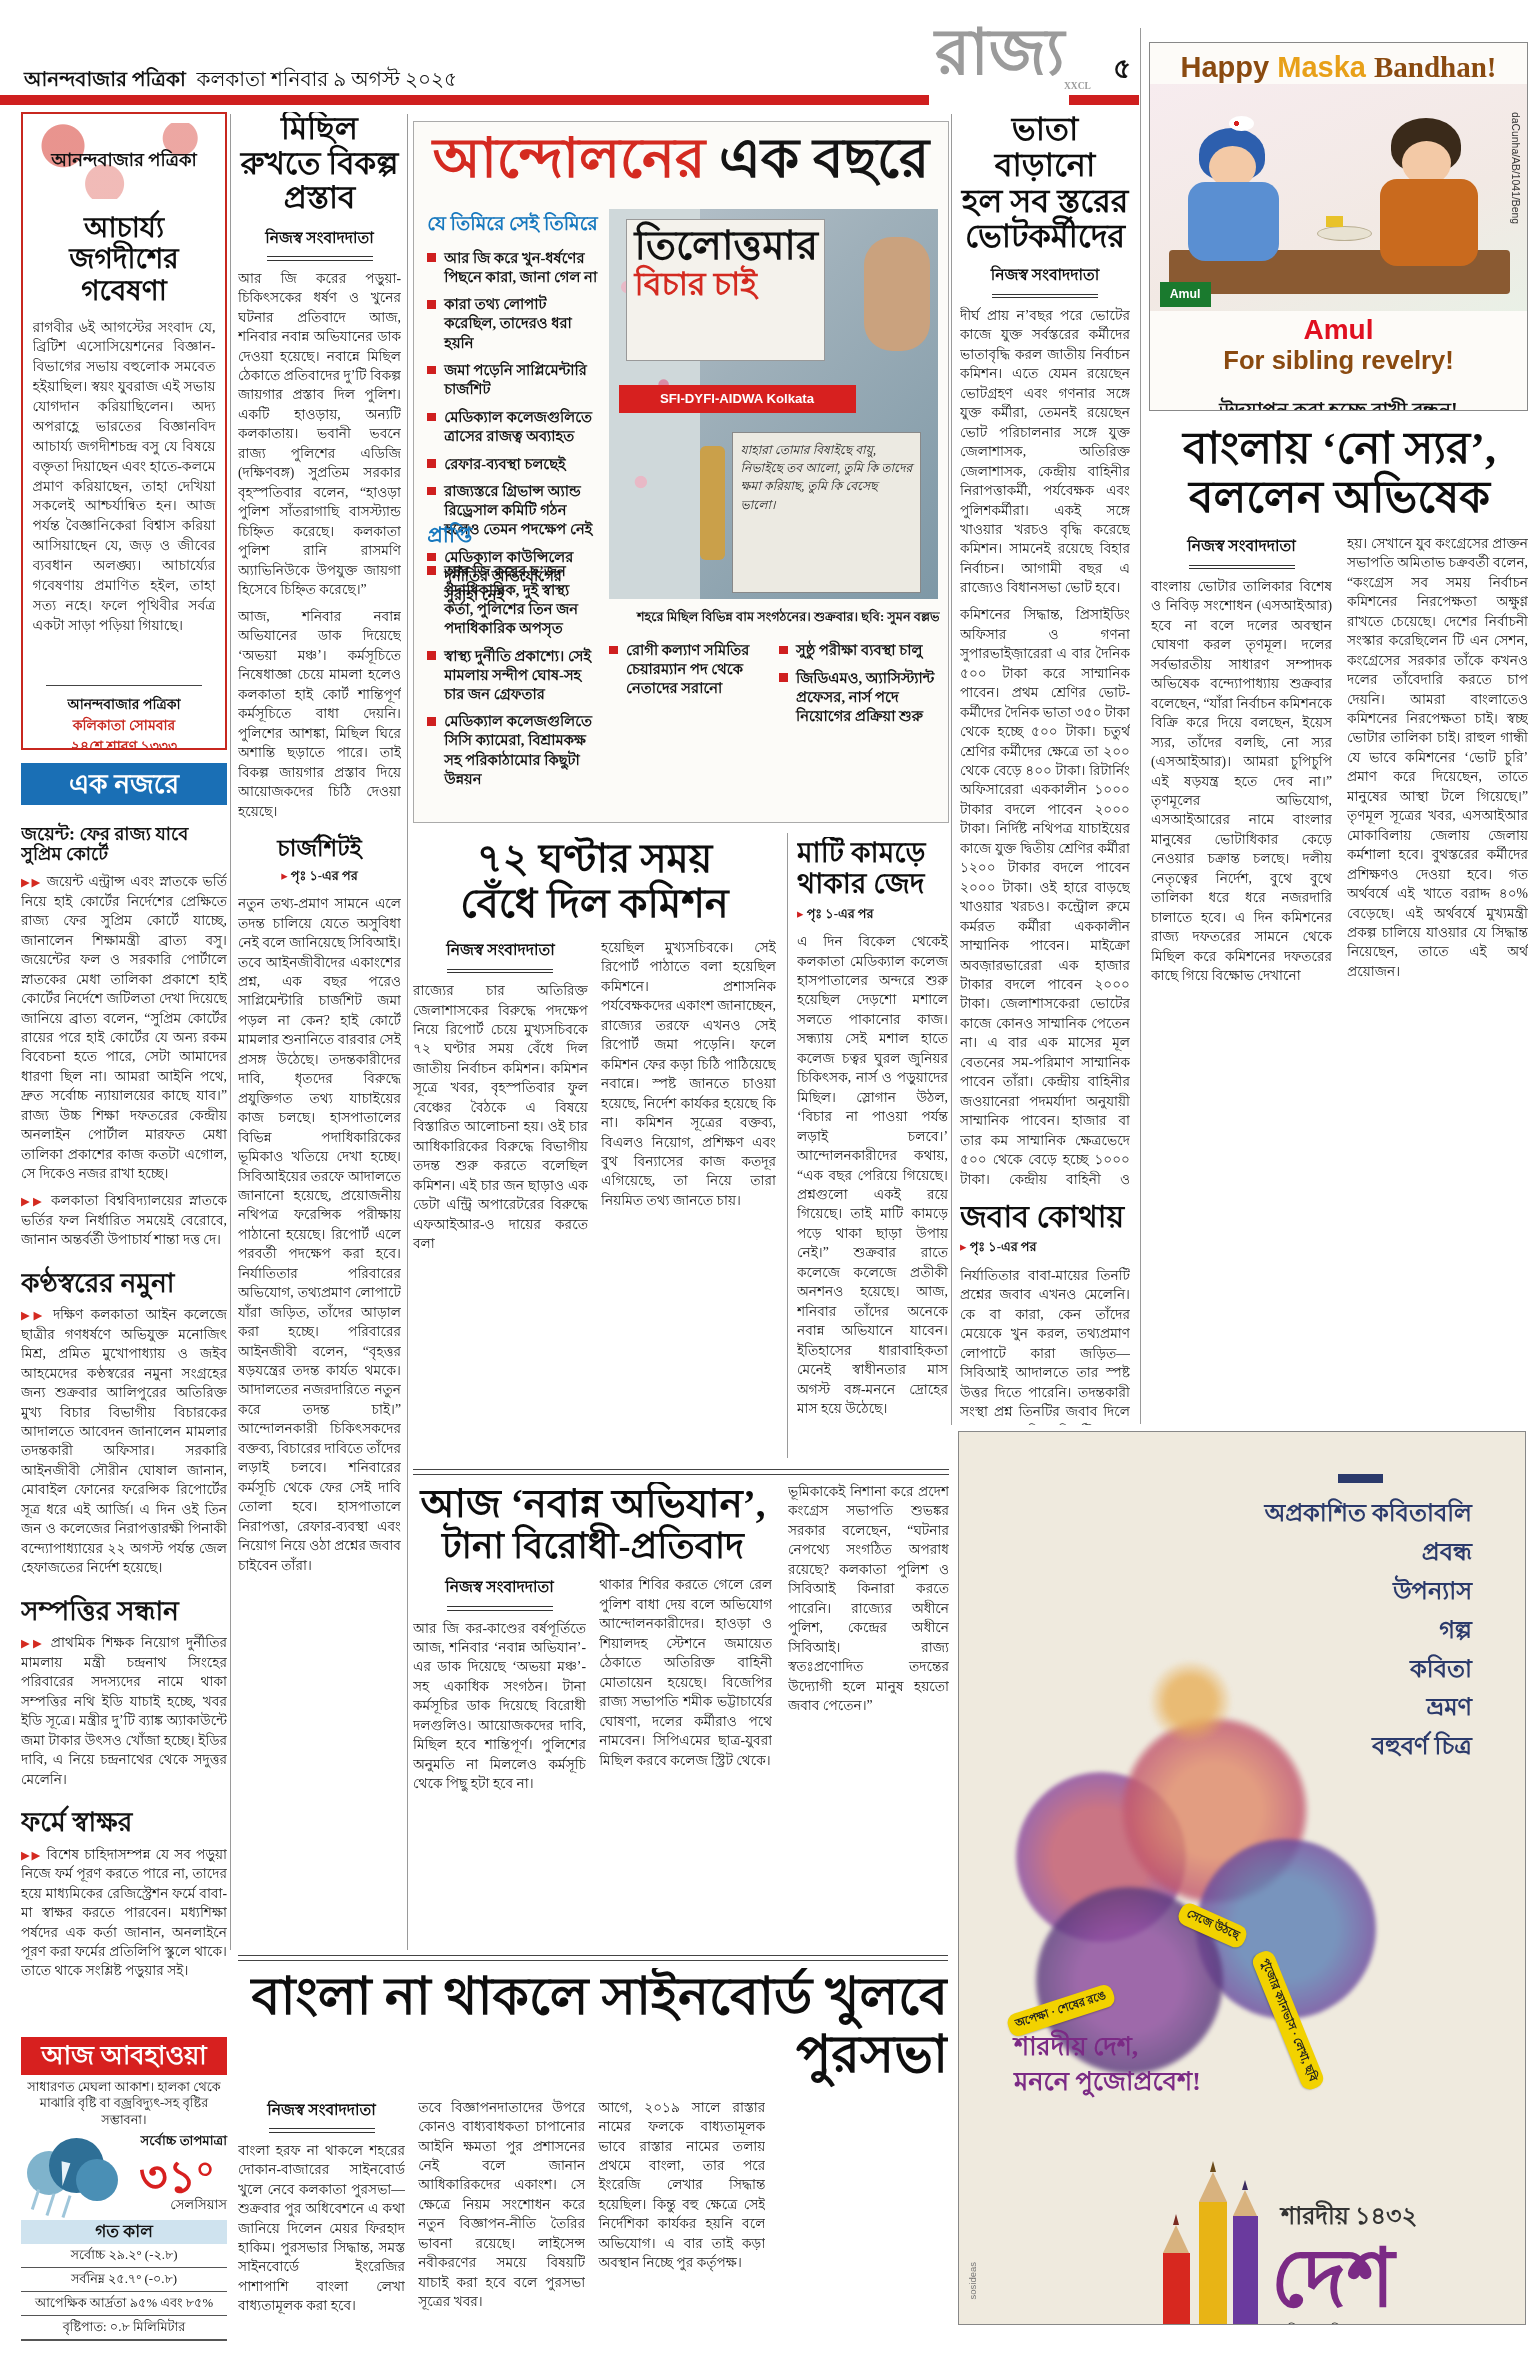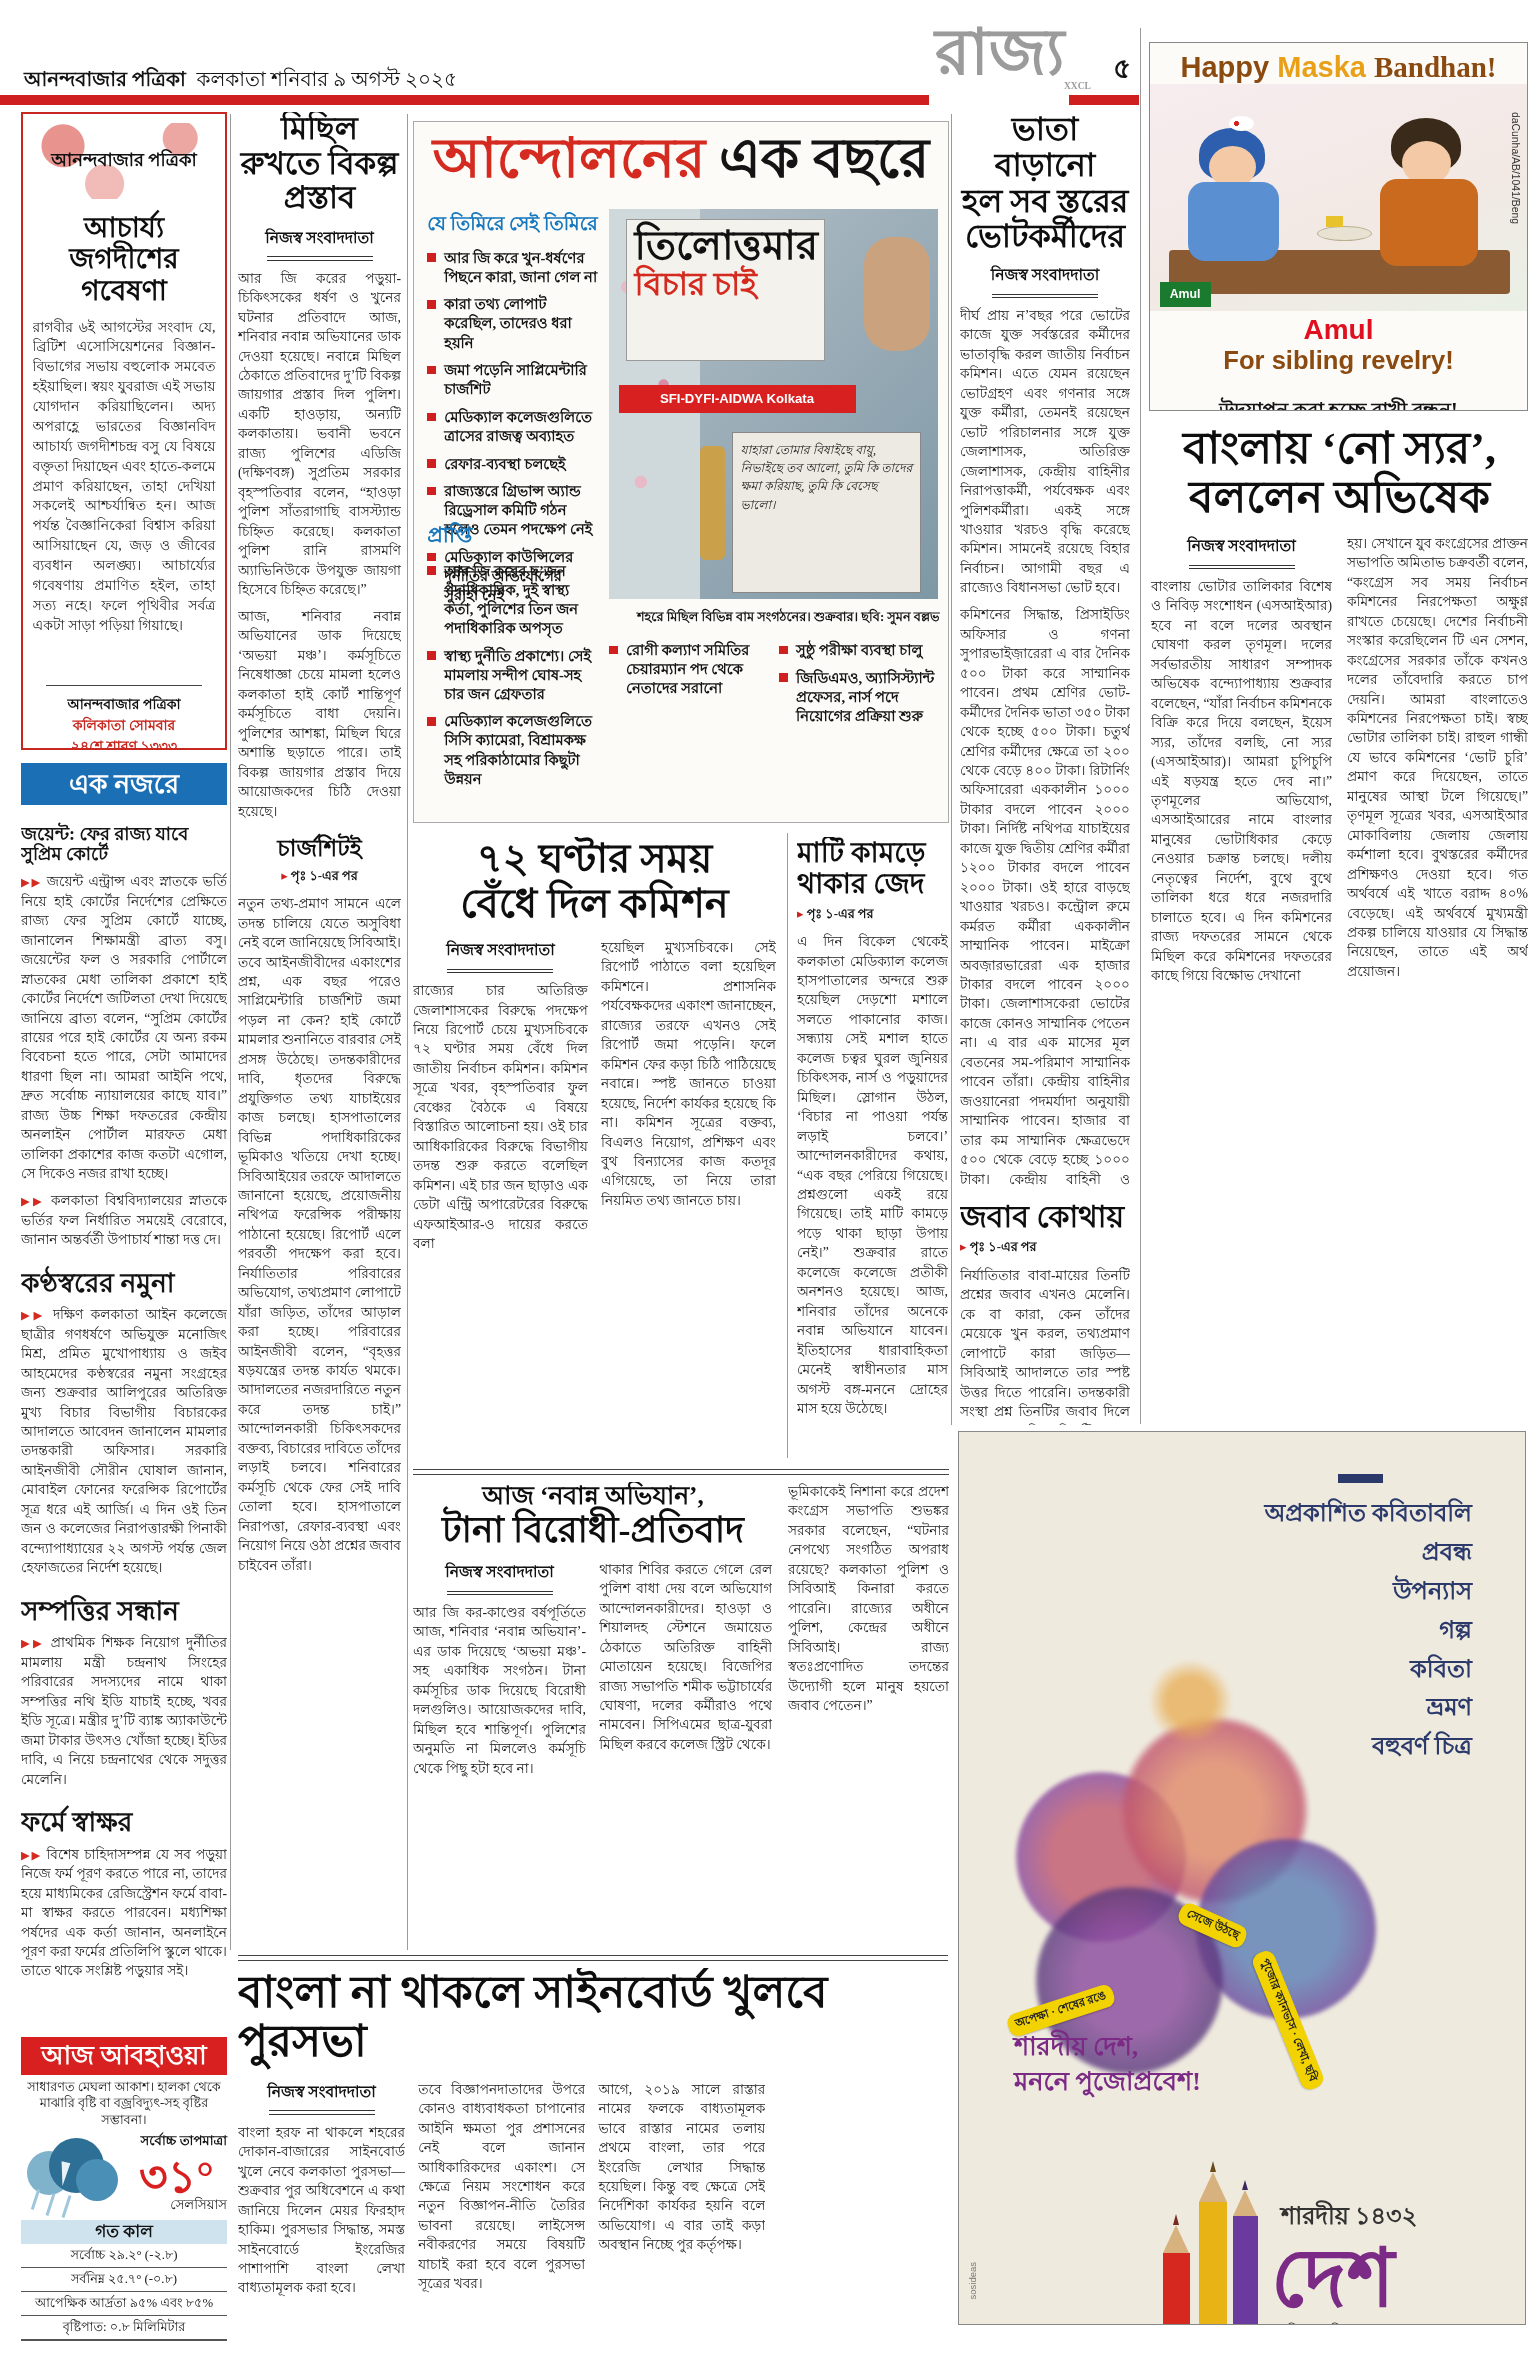--- a/index.html
+++ b/index.html
@@ -200,41 +200,41 @@
   <div class="abs" style="left:797px;top:837px;width:151px;height:644px;overflow:hidden;">
     <div class="headline" style="font-size:28px;">মাটি কামড়ে</div>
     <div class="headline" style="font-size:28px;">থাকার জেদ</div>
     <div class="cont-marker">পৃঃ ১-এর পর</div>
     <div class="body-txt">এ দিন বিকেল থেকেই কলকাতা মেডিক্যাল কলেজ হাসপাতালের অন্দরে শুরু হয়েছিল দেড়শো মশালে সলতে পাকানোর কাজ। সন্ধ্যায় সেই মশাল হাতে কলেজ চত্বর ঘুরল জুনিয়র চিকিৎসক, নার্স ও পড়ুয়াদের মিছিল। স্লোগান উঠল, ‘বিচার না পাওয়া পর্যন্ত লড়াই চলবে।’ আন্দোলনকারীদের কথায়, “এক বছর পেরিয়ে গিয়েছে। প্রশ্নগুলো একই রয়ে গিয়েছে। তাই মাটি কামড়ে পড়ে থাকা ছাড়া উপায় নেই।” শুক্রবার রাতে কলেজে কলেজে প্রতীকী অনশনও হয়েছে। আজ, শনিবার তাঁদের অনেকে নবান্ন অভিযানে যাবেন। ইতিহাসের ধারাবাহিকতা মেনেই স্বাধীনতার মাস অগস্ট বঙ্গ-মননে দ্রোহের মাস হয়ে উঠেছে।</div>
   </div>
 
   <div class="hrule2" style="left:413px;top:1469px;width:536px;"></div>
   <div class="abs" style="left:413px;top:1482px;width:536px;height:467px;overflow:hidden;">
     <div style="width:360px;float:left;">
-      <div class="headline" style="font-size:25px;text-align:center;">আজ ‘নবান্ন অভিযান’,</div>
+      <div class="headline" style="font-size:39px;text-align:center;">আজ ‘নবান্ন অভিযান’,</div>
       <div class="headline" style="font-size:36px;text-align:center;">টানা বিরোধী-প্রতিবাদ</div>
       <div style="display:flex;gap:13.2px;margin-top:9.5px;">
         <div style="width:173px;">
           <div class="byline">নিজস্ব সংবাদদাতা</div>
           <div class="byrule"></div>
           <div class="body-txt">আর জি কর-কাণ্ডের বর্ষপূর্তিতে আজ, শনিবার ‘নবান্ন অভিযান’-এর ডাক দিয়েছে ‘অভয়া মঞ্চ’-সহ একাধিক সংগঠন। টানা কর্মসূচির ডাক দিয়েছে বিরোধী দলগুলিও। আয়োজকদের দাবি, মিছিল হবে শান্তিপূর্ণ। পুলিশের অনুমতি না মিললেও কর্মসূচি থেকে পিছু হটা হবে না।</div>
         </div>
         <div style="width:173px;">
           <div class="body-txt">থাকার শিবির করতে গেলে রেল পুলিশ বাধা দেয় বলে অভিযোগ আন্দোলনকারীদের। হাওড়া ও শিয়ালদহ স্টেশনে জমায়েত ঠেকাতে অতিরিক্ত বাহিনী মোতায়েন হয়েছে। বিজেপির রাজ্য সভাপতি শমীক ভট্টাচার্যের ঘোষণা, দলের কর্মীরাও পথে নামবেন। সিপিএমের ছাত্র-যুবরা মিছিল করবে কলেজ স্ট্রিট থেকে।</div>
         </div>
       </div>
     </div>
     <div style="width:161px;float:right;">
       <div class="body-txt">ভূমিকাকেই নিশানা করে প্রদেশ কংগ্রেস সভাপতি শুভঙ্কর সরকার বলেছেন, “ঘটনার নেপথ্যে সংগঠিত অপরাধ রয়েছে? কলকাতা পুলিশ ও সিবিআই কিনারা করতে পারেনি। রাজ্যের অধীনে পুলিশ, কেন্দ্রের অধীনে সিবিআই। রাজ্য স্বতঃপ্রণোদিত তদন্তের উদ্যোগী হলে মানুষ হয়তো জবাব পেতেন।”</div>
     </div>
   </div>
 
   <div class="hrule2" style="left:238px;top:1955px;width:710px;"></div>
   <div class="abs" style="left:238px;top:1968px;width:710px;height:402px;overflow:hidden;">
-    <div class="headline" style="font-size:44px;text-align:left;">বাংলা না থাকলে সাইনবোর্ড খুলবে পুরসভা</div>
+    <div class="headline" style="font-size:52px;text-align:right;">বাংলা না থাকলে সাইনবোর্ড খুলবে পুরসভা</div>
     <div style="display:flex;gap:13.2px;margin-top:13.2px;">
       <div style="width:167px;">
         <div class="byline">নিজস্ব সংবাদদাতা</div>
         <div class="byrule"></div>
         <div class="body-txt">বাংলা হরফ না থাকলে শহরের দোকান-বাজারের সাইনবোর্ড খুলে নেবে কলকাতা পুরসভা— শুক্রবার পুর অধিবেশনে এ কথা জানিয়ে দিলেন মেয়র ফিরহাদ হাকিম। পুরসভার সিদ্ধান্ত, সমস্ত সাইনবোর্ডে ইংরেজির পাশাপাশি বাংলা লেখা বাধ্যতামূলক করা হবে।</div>
       </div>
       <div style="width:167px;">
           <div class="body-txt">তবে বিজ্ঞাপনদাতাদের উপরে কোনও বাধ্যবাধকতা চাপানোর আইনি ক্ষমতা পুর প্রশাসনের নেই বলে জানান আধিকারিকদের একাংশ। সে ক্ষেত্রে নিয়ম সংশোধন করে নতুন বিজ্ঞাপন-নীতি তৈরির ভাবনা রয়েছে। লাইসেন্স নবীকরণের সময়ে বিষয়টি যাচাই করা হবে বলে পুরসভা সূত্রের খবর।</div>
         </div>
       <div style="width:167px;">

